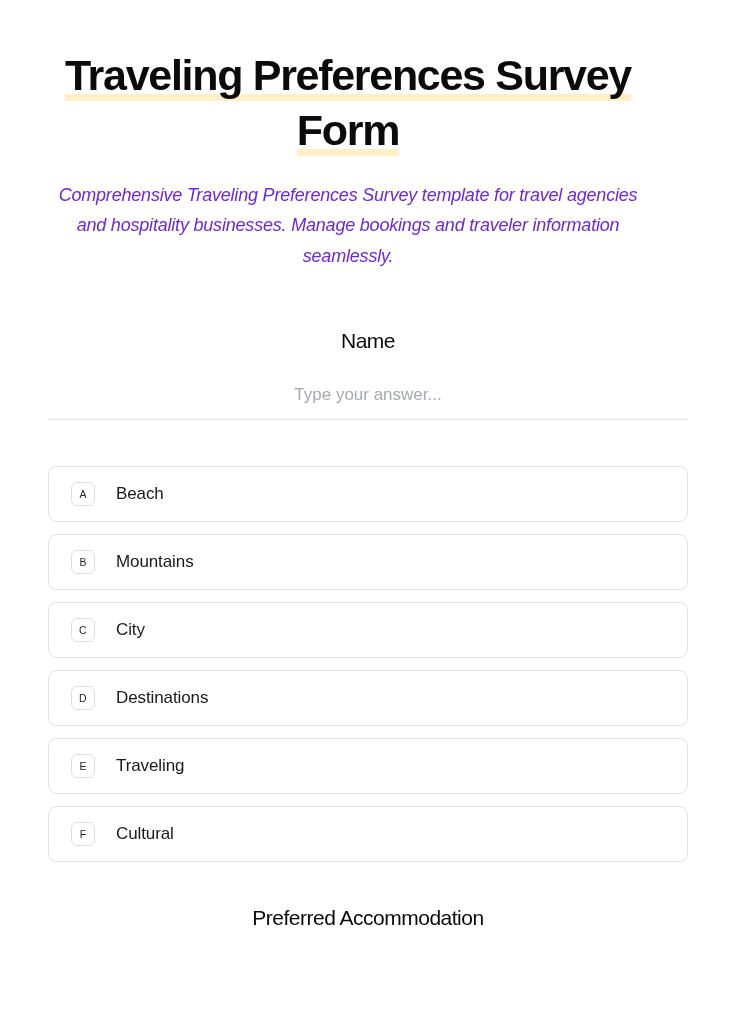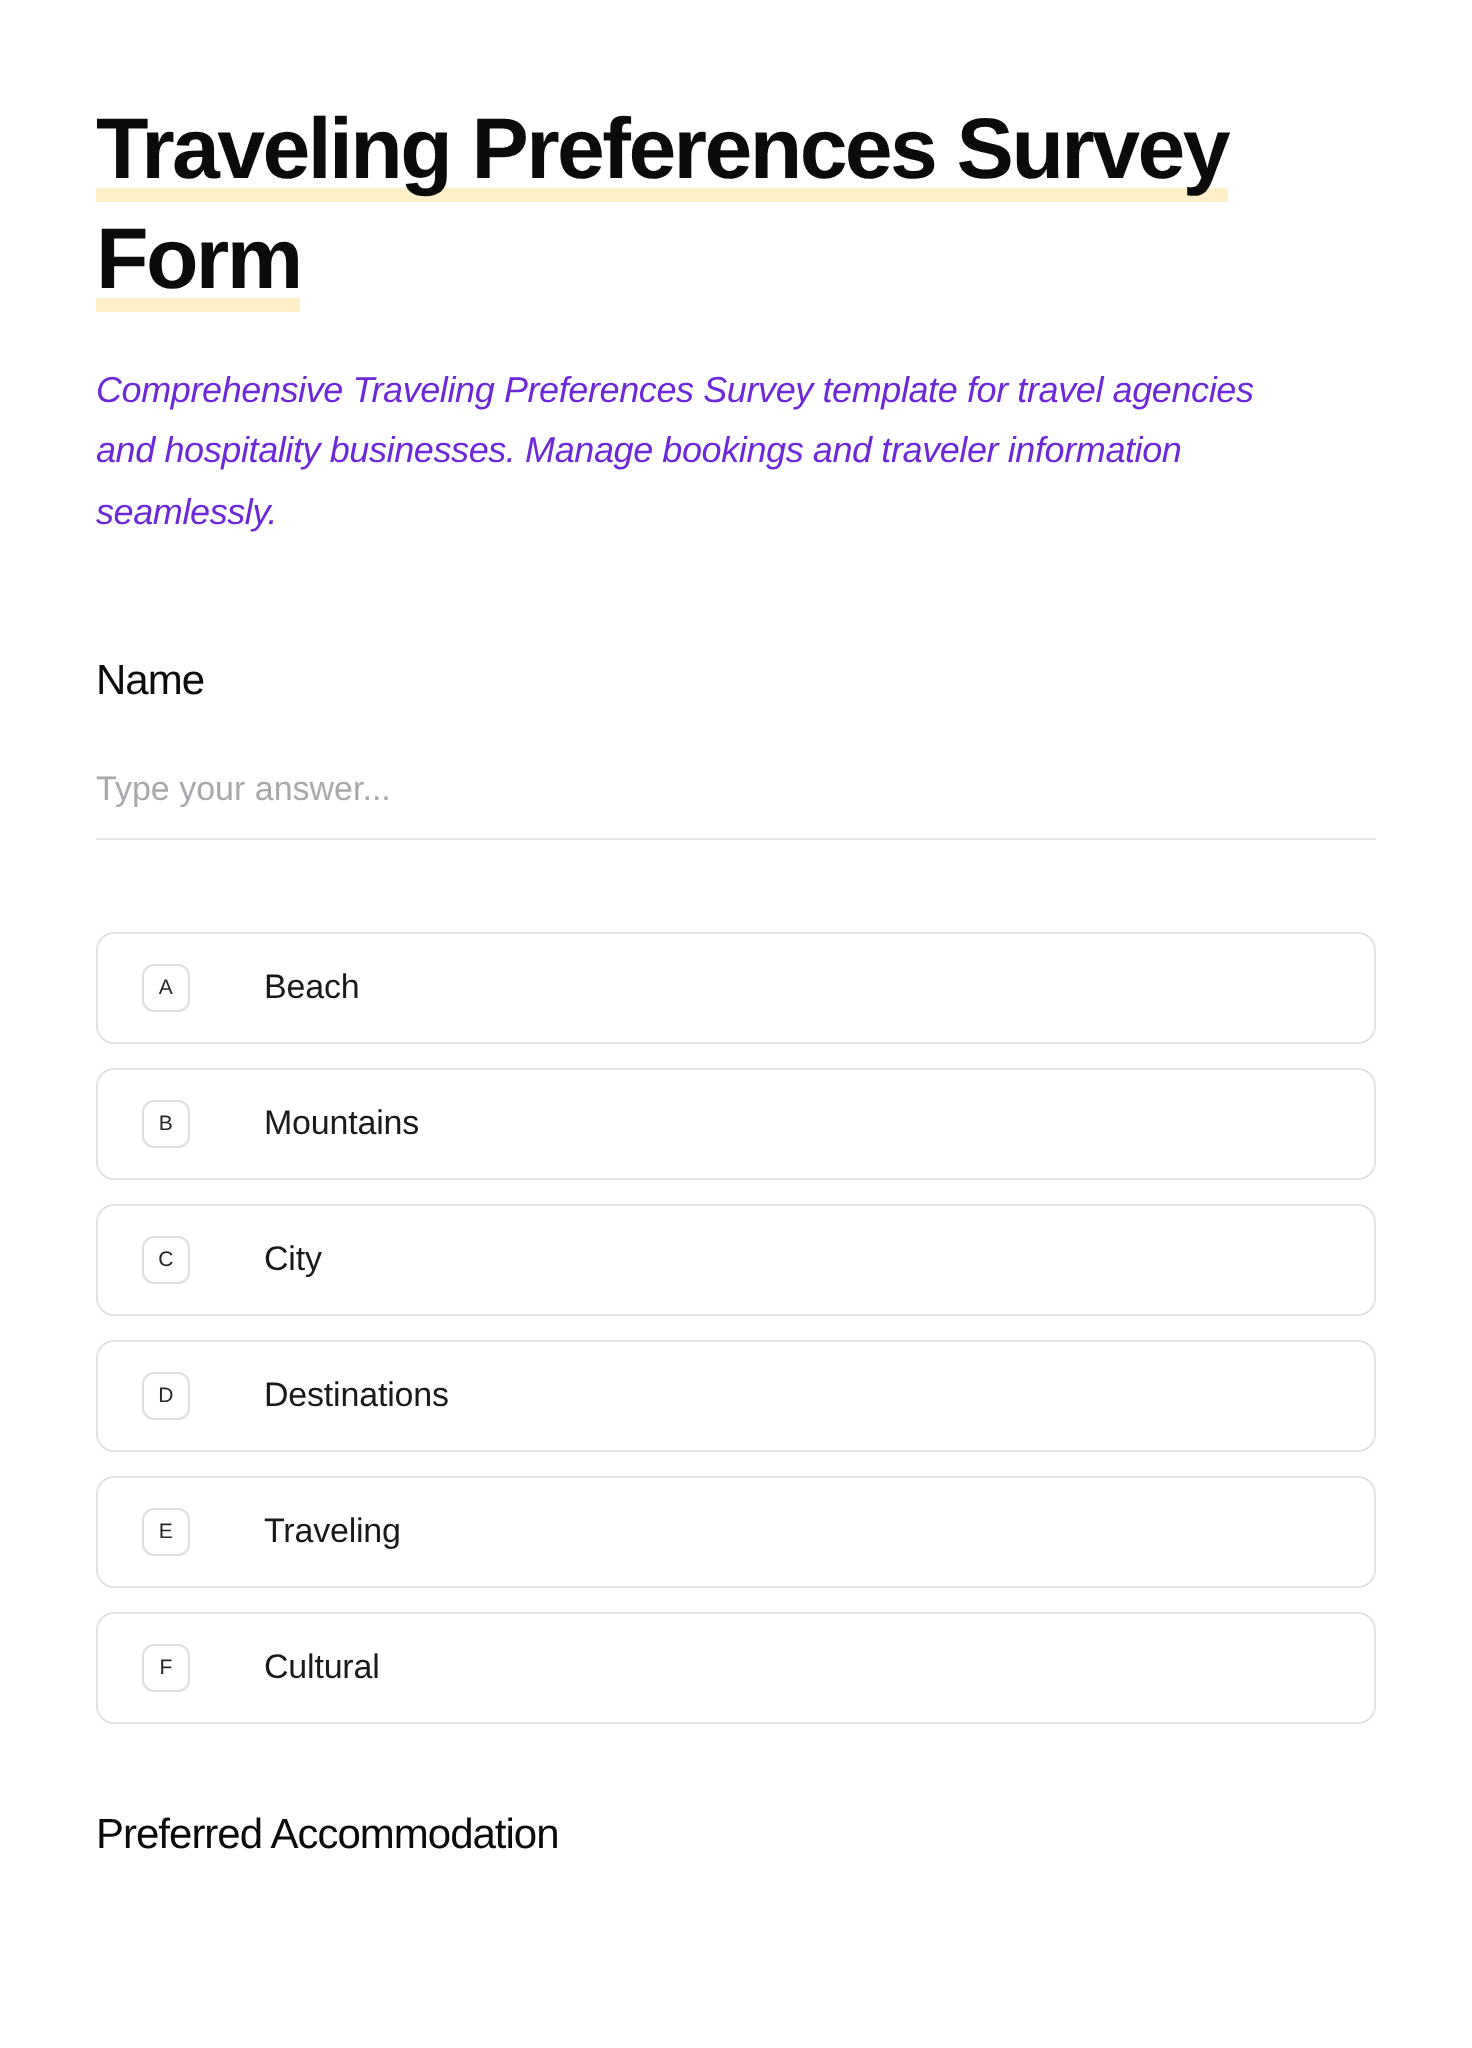--- a/index.html
+++ b/index.html
@@ -1,15 +1,15 @@
 <!DOCTYPE html>
 <html><head>
 <meta charset="utf-8">
 <style>
-  * { box-sizing: border-box; margin: 0; padding: 0; }
+  * { box-sizing: border-box; margin: 0; padding: 0; text-align: center; }
 
   html, body {
     width: 736px;
     height: 1024px;
     background: #ffffff;
     font-family: "Liberation Sans", sans-serif;
     -webkit-font-smoothing: antialiased;
   }
 
   .page {
@@ -104,21 +104,21 @@
     align-items: center;
     justify-content: center;
     font-size: 10.5px;
     font-weight: 400;
     color: #26272b;
     background: #ffffff;
     letter-spacing: 0.2px;
   }
 
   .option-label {
-    margin-left: 37px;
+    margin-left: 21px;
     font-size: 17px;
     color: #1a1a1c;
     letter-spacing: -0.1px;
   }
 
   
   .field-block.trailing { margin-bottom: 0; }
   .field-block.trailing .field-label { margin-bottom: 0; }
 </style>
 </head>

